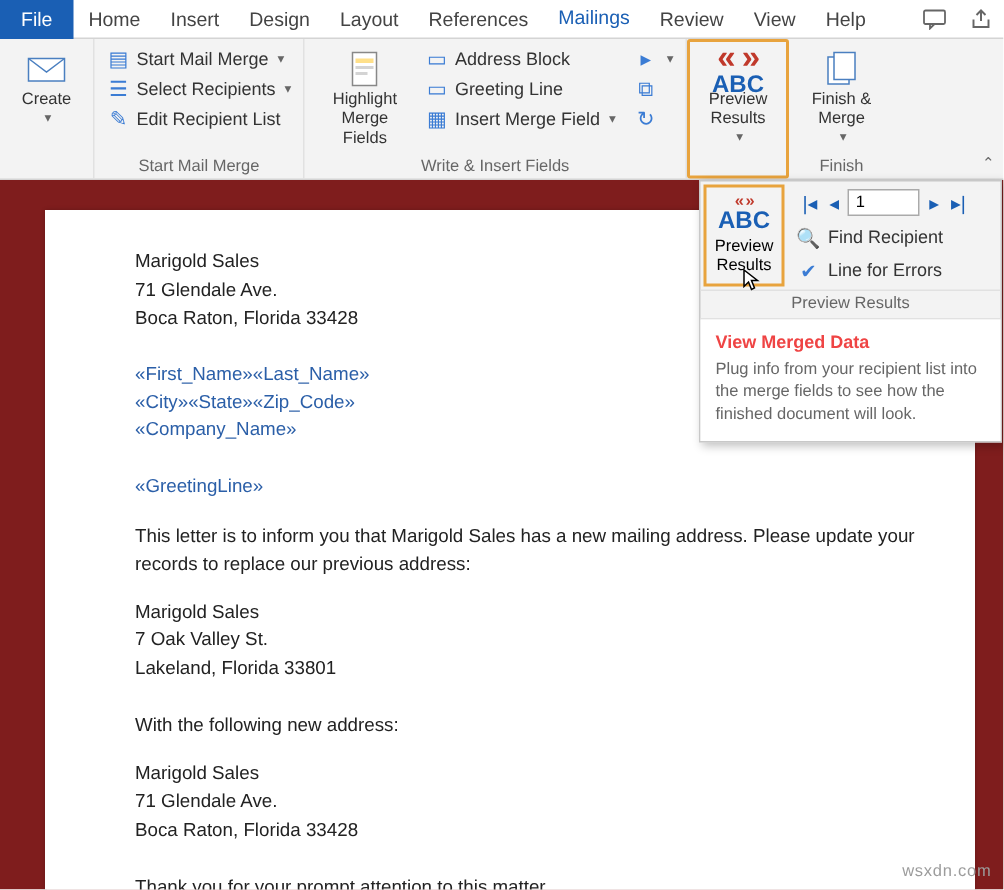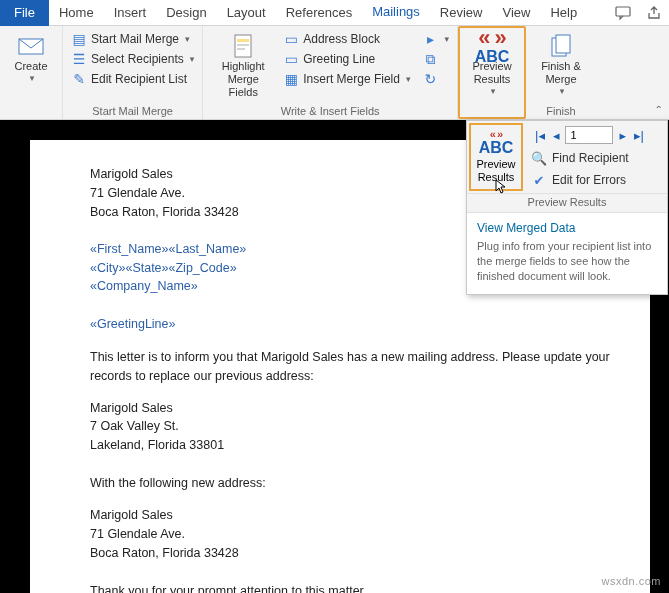--- a/index.html
+++ b/index.html
@@ -18,39 +18,39 @@
   .big-btn .ic { font-size: 22px; height: 28px; display: flex; align-items: center; justify-content: center; }
   .small-list { display: flex; flex-direction: column; gap: 2px; }
   .sm-btn { display: flex; align-items: center; gap: 4px; padding: 1px 2px; font-size: 12px; color: #333; cursor: pointer; white-space: nowrap; }
   .sm-btn .ic { width: 16px; height: 16px; display: inline-flex; align-items: center; justify-content: center; font-size: 14px; color: #3b7cd4; }
   .caret { font-size: 9px; color: #666; margin-left: 2px; }
   .hl { border: 2px solid #e8a33d; border-radius: 2px; }
   .preview-ic { font-size: 11px; line-height: 1; }
   .preview-ic .arrows { color: #c0392b; font-weight: bold; letter-spacing: -1px; }
   .preview-ic .abc { color: #1a5fb4; font-size: 16px; font-weight: 700; }
   .collapse-caret { position: absolute; right: 6px; bottom: 4px; font-size: 10px; color: #666; }
-  .doc-area { position: relative; background: #000000; height: calc(593px - 120px); padding: 20px 0 0 30px; }
+  .doc-area { position: relative; background: #7f1d1d; height: calc(593px - 120px); padding: 20px 0 0 30px; }
   .page { background: #fff; width: 620px; min-height: 500px; padding: 26px 30px 10px 60px; box-shadow: 0 0 3px rgba(0,0,0,0.2); font-size: 12.5px; color: #222; line-height: 1.5; }
   .merge-field { color: #2b5fa8; }
   .para { margin-bottom: 14px; }
   .tight { margin-bottom: 2px; line-height: 1.35; }
   .para-gap { margin-bottom: 20px; }
   .watermark { position: absolute; right: 8px; bottom: 6px; color: #9c9c9c; font-size: 11px; letter-spacing: .5px; }
   .popover { position: absolute; top: 120px; left: 466px; width: 202px; background: #f3f3f3; border: 1px solid #c8c8c8; box-shadow: 2px 2px 6px rgba(0,0,0,0.25); font-size: 12px; }
   .pv-top { display: flex; border-bottom: 1px solid #e1e1e1; }
   .pv-big { display: flex; flex-direction: column; align-items: center; padding: 4px 6px; cursor: pointer; border: 2px solid #e8a33d; margin: 2px; width: 54px; position: relative; }
   .pv-nav { display: flex; align-items: center; gap: 4px; padding: 3px 4px; }
   .pv-nav .navbtn { color: #1a5fb4; font-size: 13px; cursor: pointer; padding: 0 2px; }
   .pv-nav input { width: 48px; height: 18px; border: 1px solid #aaa; font-size: 11px; padding: 0 4px; }
   .pv-right { flex: 1; display: flex; flex-direction: column; padding: 2px 4px; }
   .pv-row { display: flex; align-items: center; gap: 5px; padding: 3px 2px; font-size: 12px; color: #333; cursor: pointer; }
   .pv-row .ic { width: 16px; height: 16px; display: inline-flex; align-items: center; justify-content: center; color: #3b7cd4; font-size: 13px; }
   .pv-footer-lbl { font-size: 11px; color: #666; padding: 2px 4px 4px 4px; text-align: left; border-bottom: 1px solid #e1e1e1; }
   .tooltip { background: #fff; padding: 8px 10px 10px 10px; }
-  .tooltip .tt-title { font-weight: 400; color: #0369a1; margin-bottom: 4px; }
+  .tooltip .tt-title { font-weight: 700; color: #ef4444; margin-bottom: 4px; }
   .tooltip .tt-body { color: #666; font-size: 11px; line-height: 1.35; }
   .cursor-arrow { position: absolute; font-size: 14px; color: #000; }
   svg { display: block; }
 </style>
 </head>
 <body>
 
 <div class="ribbon-tabs">
   <div class="file-tab">File</div>
   <div class="tab">Home</div>
@@ -252,21 +252,21 @@
         <input type="text" value="1" style="">
         <span class="navbtn">▸</span>
         <span class="navbtn">▸|</span>
       </div>
       <div class="pv-row">
         <span class="ic">🔍</span>
         <span>Find Recipient</span>
       </div>
       <div class="pv-row">
         <span class="ic">✔</span>
-        <span>Edit for Errors</span>
+        <span>Line for Errors</span>
       </div>
     </div>
   </div>
   <div class="pv-footer-lbl" style="text-align:center">Preview Results</div>
   <div class="tooltip">
     <div class="tt-title">View Merged Data</div>
     <div class="tt-body">Plug info from your recipient list into the merge fields to see how the finished document will look.</div>
   </div>
 </div>
 

